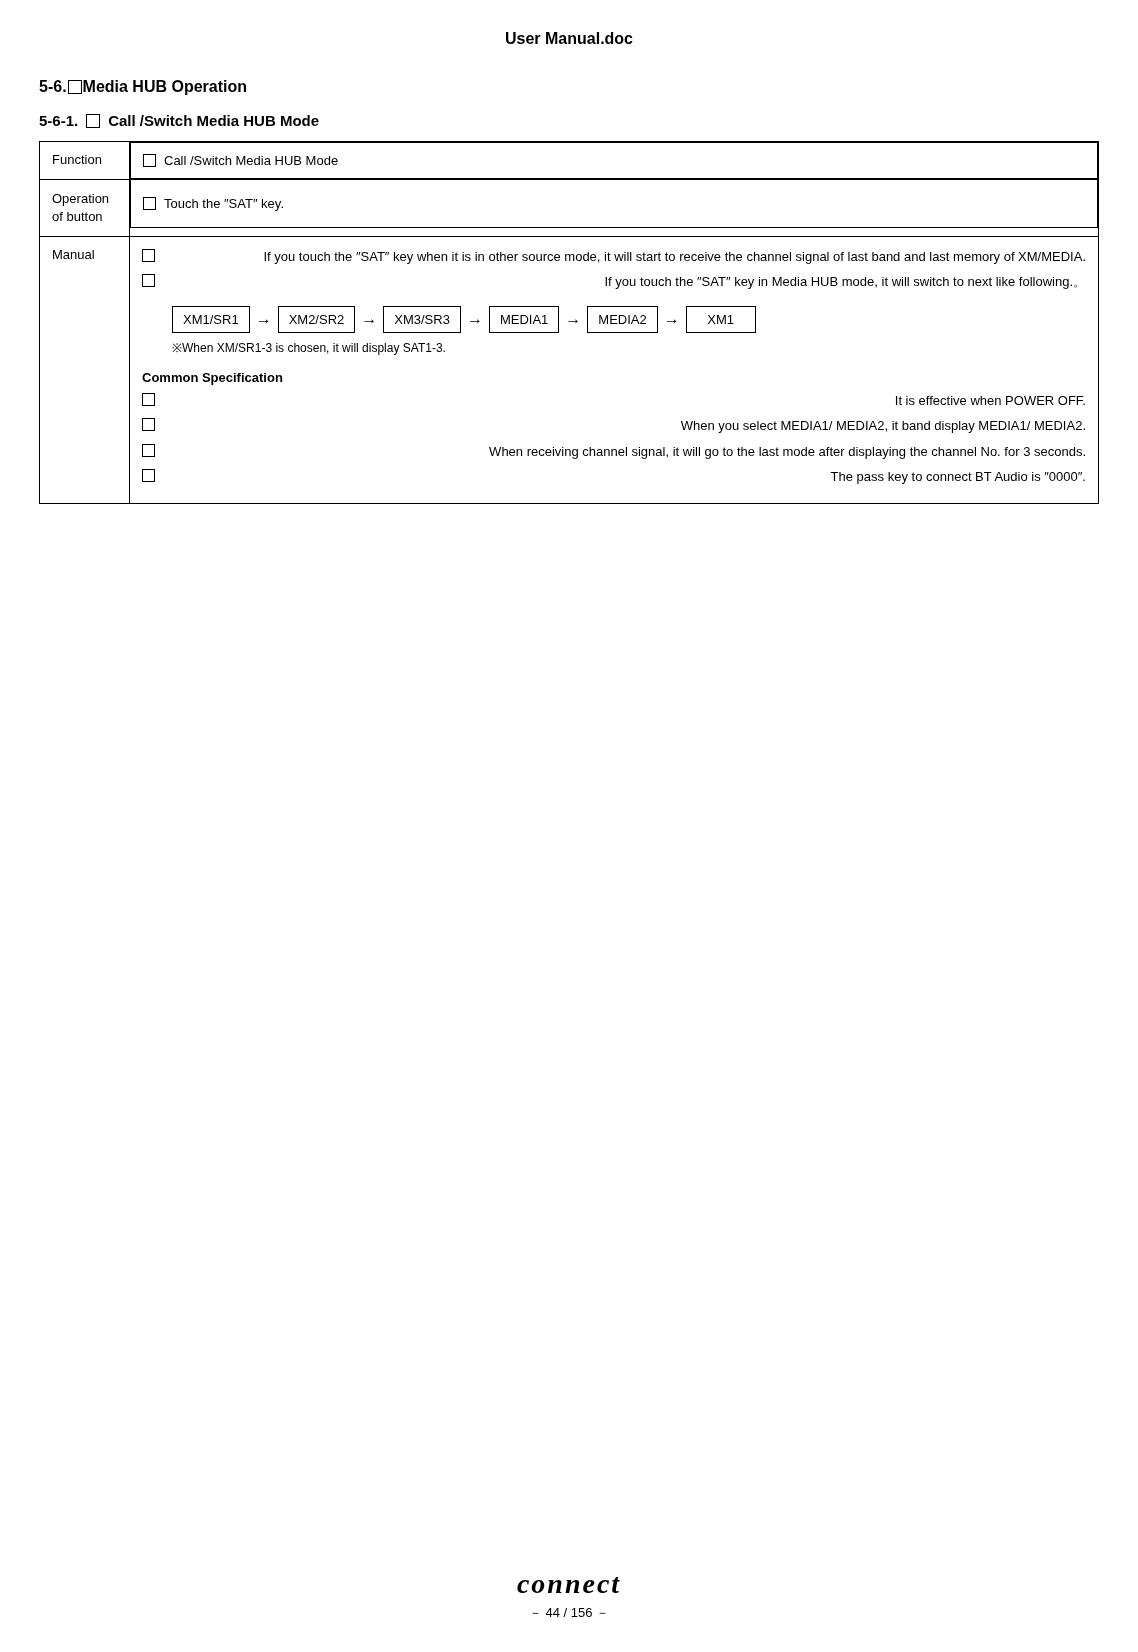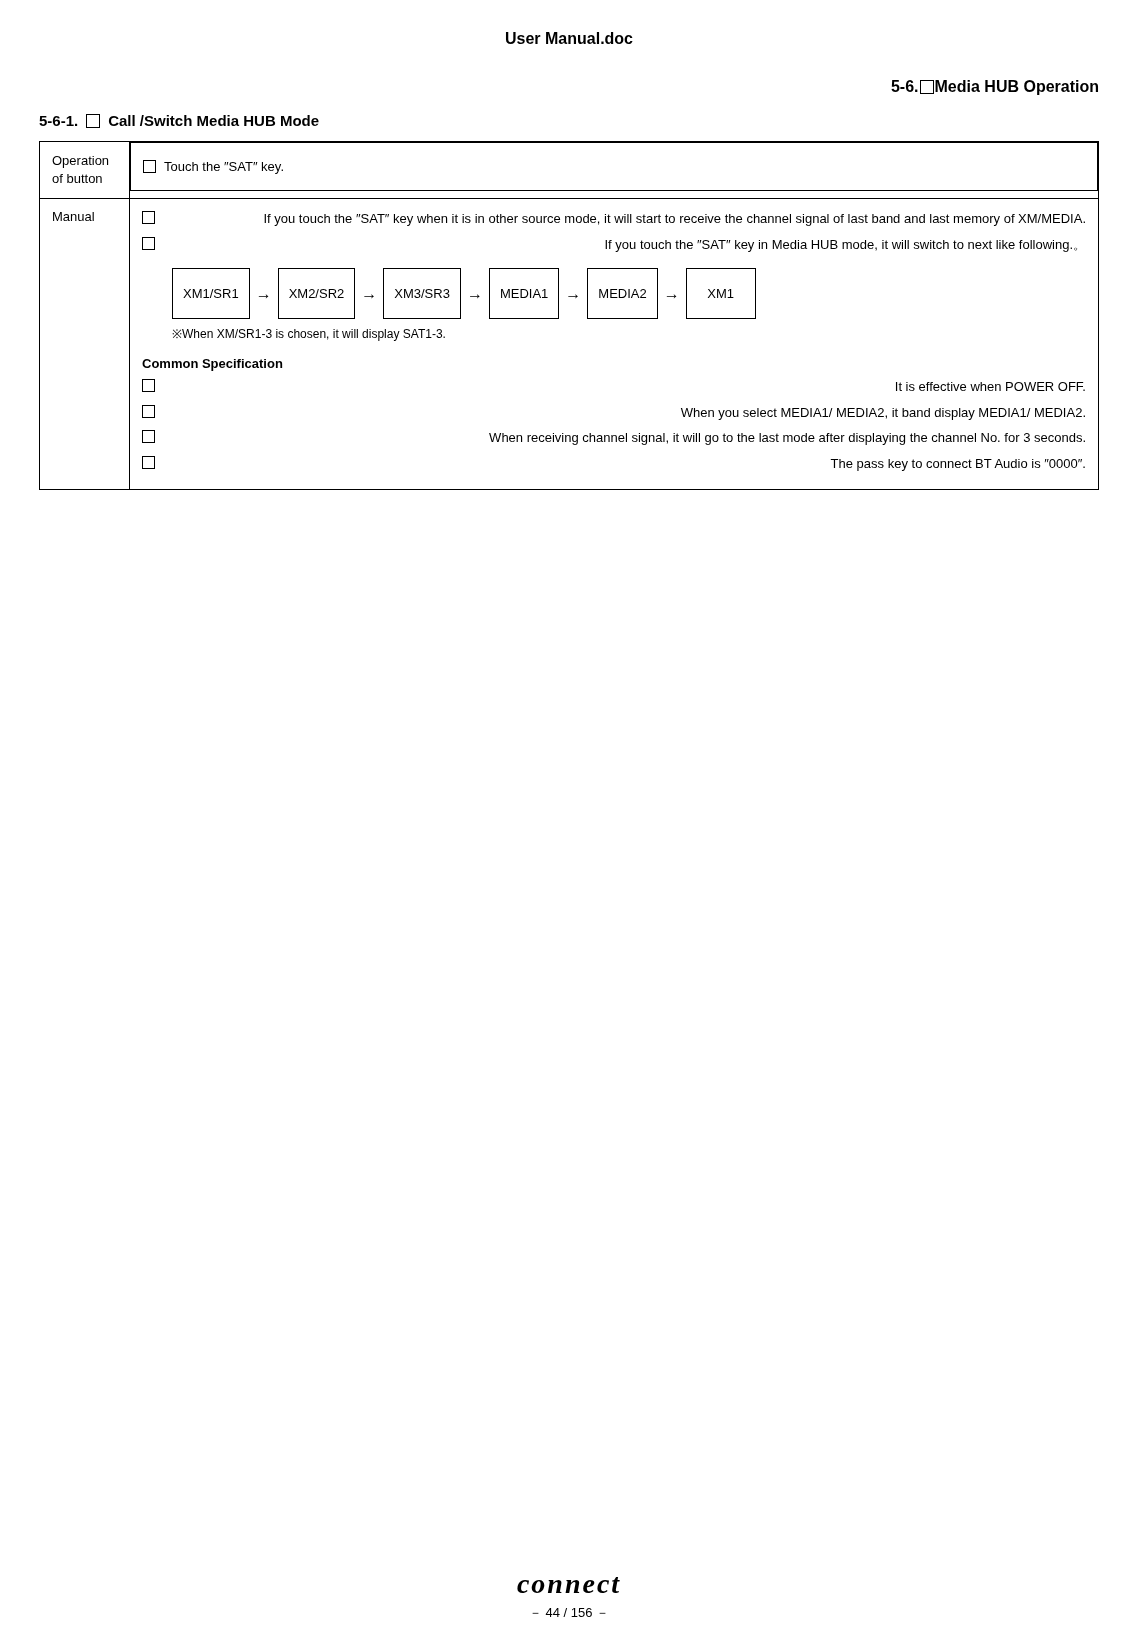--- a/index.html
+++ b/index.html
@@ -23,21 +23,20 @@
       font-size: 16px;
       margin-bottom: 30px;
     }
     .section-heading {
       font-size: 16px;
       font-weight: bold;
       margin-bottom: 16px;
       display: flex;
       align-items: center;
       gap: 1px;
-      justify-content: flex-end;
     }
     .section-heading .checkbox-icon {
       width: 14px;
       height: 14px;
       border: 1.5px solid #000;
       display: inline-block;
       flex-shrink: 0;
     }
     .sub-section-heading {
       font-size: 15px;
@@ -111,21 +110,21 @@
     }
     .flow-diagram {
       display: flex;
       align-items: center;
       gap: 0;
       margin: 14px 0 6px 30px;
       flex-wrap: wrap;
     }
     .flow-box {
       border: 1.5px solid #000;
-      padding: 17px 10px;
+      padding: 5px 10px;
       font-size: 13px;
       min-width: 70px;
       text-align: center;
     }
     .flow-arrow {
       font-size: 16px;
       margin: 0 6px;
     }
     .flow-note {
       font-size: 12px;
@@ -174,20 +173,27 @@
 
   <div class="sub-section-heading">
     <span>5-6-1.</span>
     <span class="checkbox-icon"></span>
     <span>Call /Switch Media HUB Mode</span>
   </div>
 
   <table class="main-table">
 
     <tbody>
+        <tr class="row-function">
+      <td class="col-label">Function</td>
+      <td class="col-content">
+        <span class="inline-checkbox"></span>
+        <span>Call /Switch Media HUB Mode</span>
+      </td>
+    </tr>
 
     <tr class="row-operation">
       <td class="col-label">
         <span>Operation<br>of button</span>
       </td>
       <td class="col-content">
         <span class="inline-checkbox"></span>
         <span>Touch the ″SAT″ key.</span>
       </td>
     </tr>

